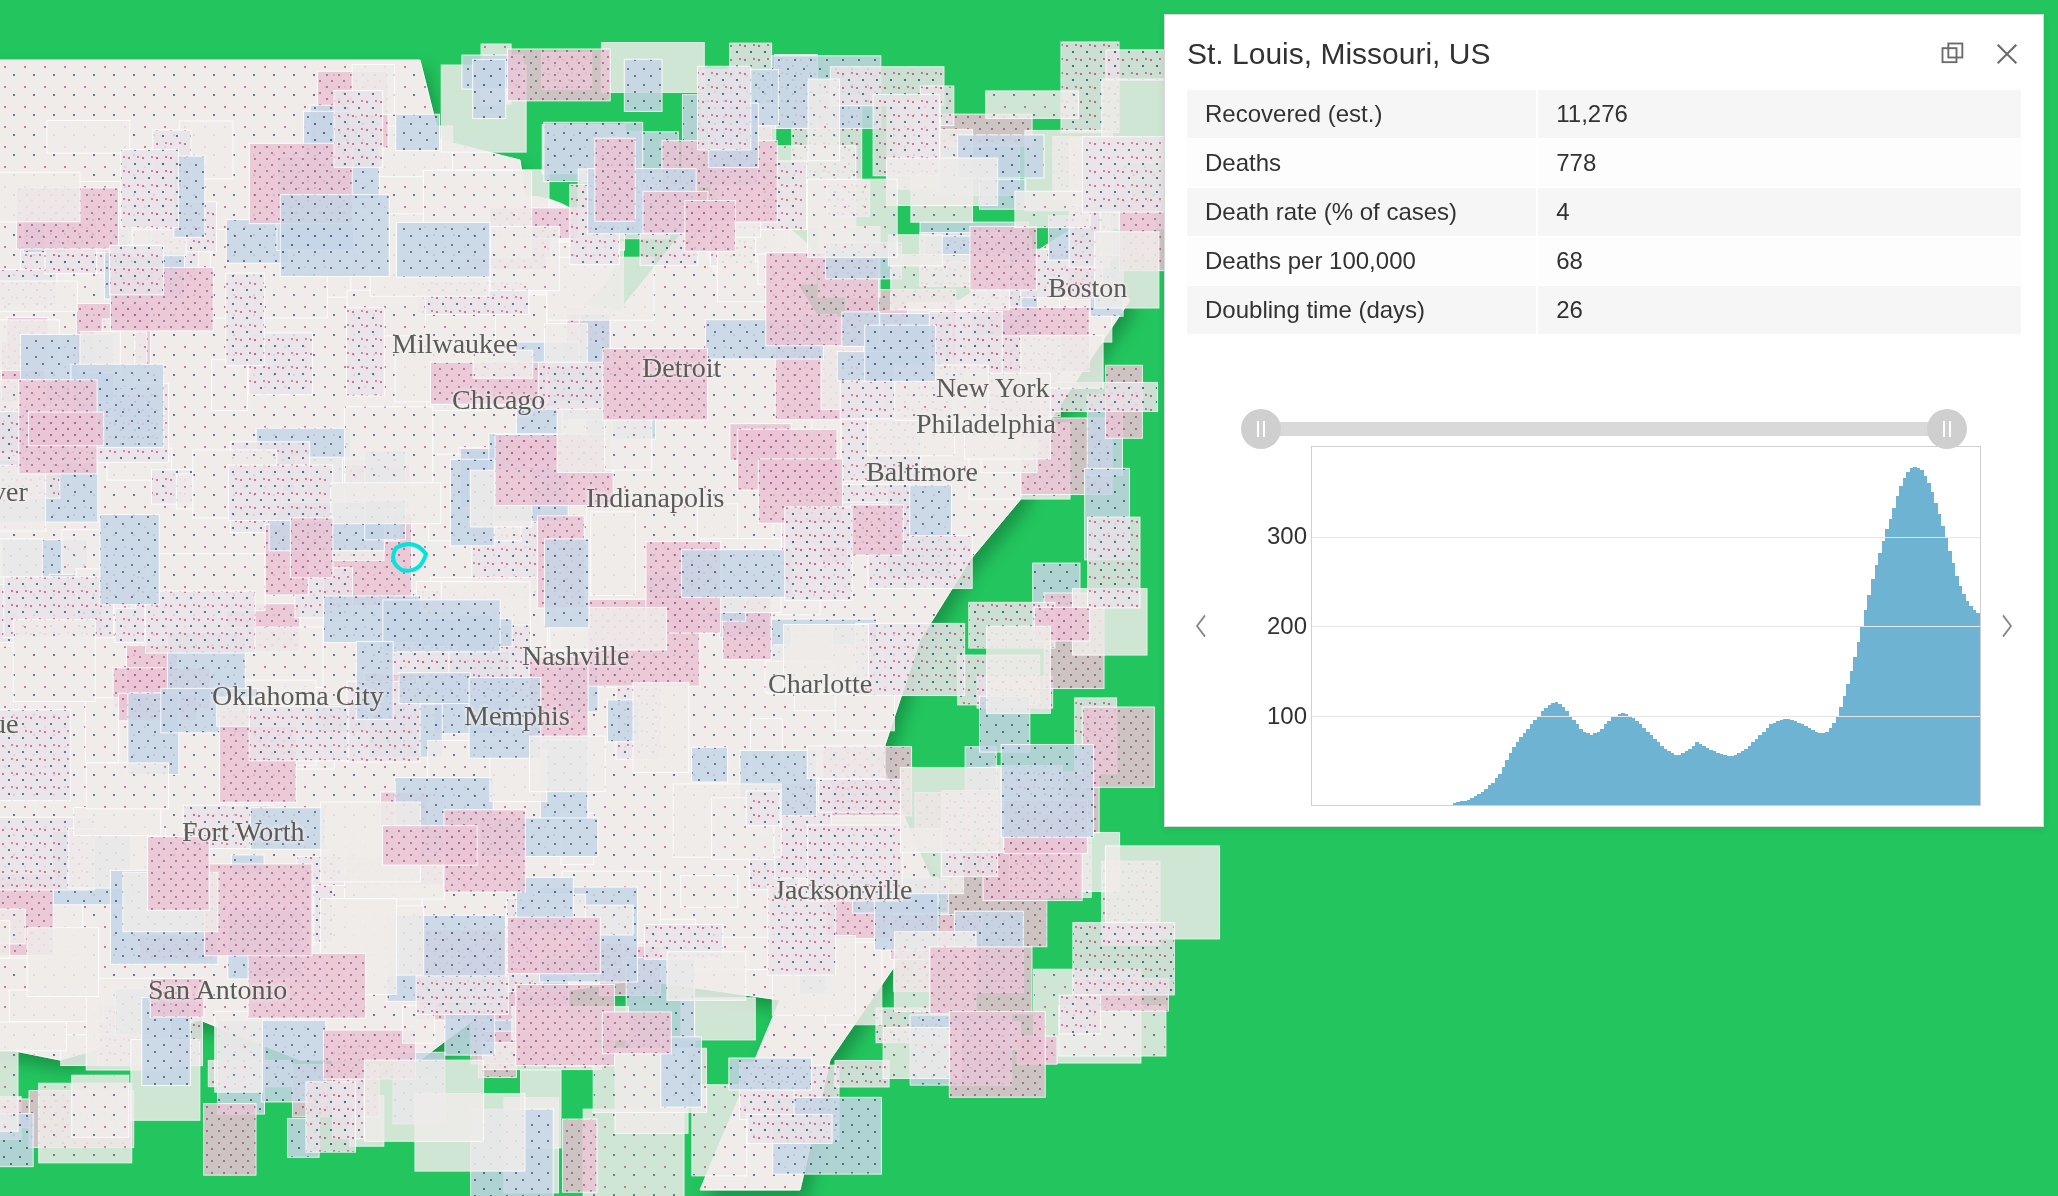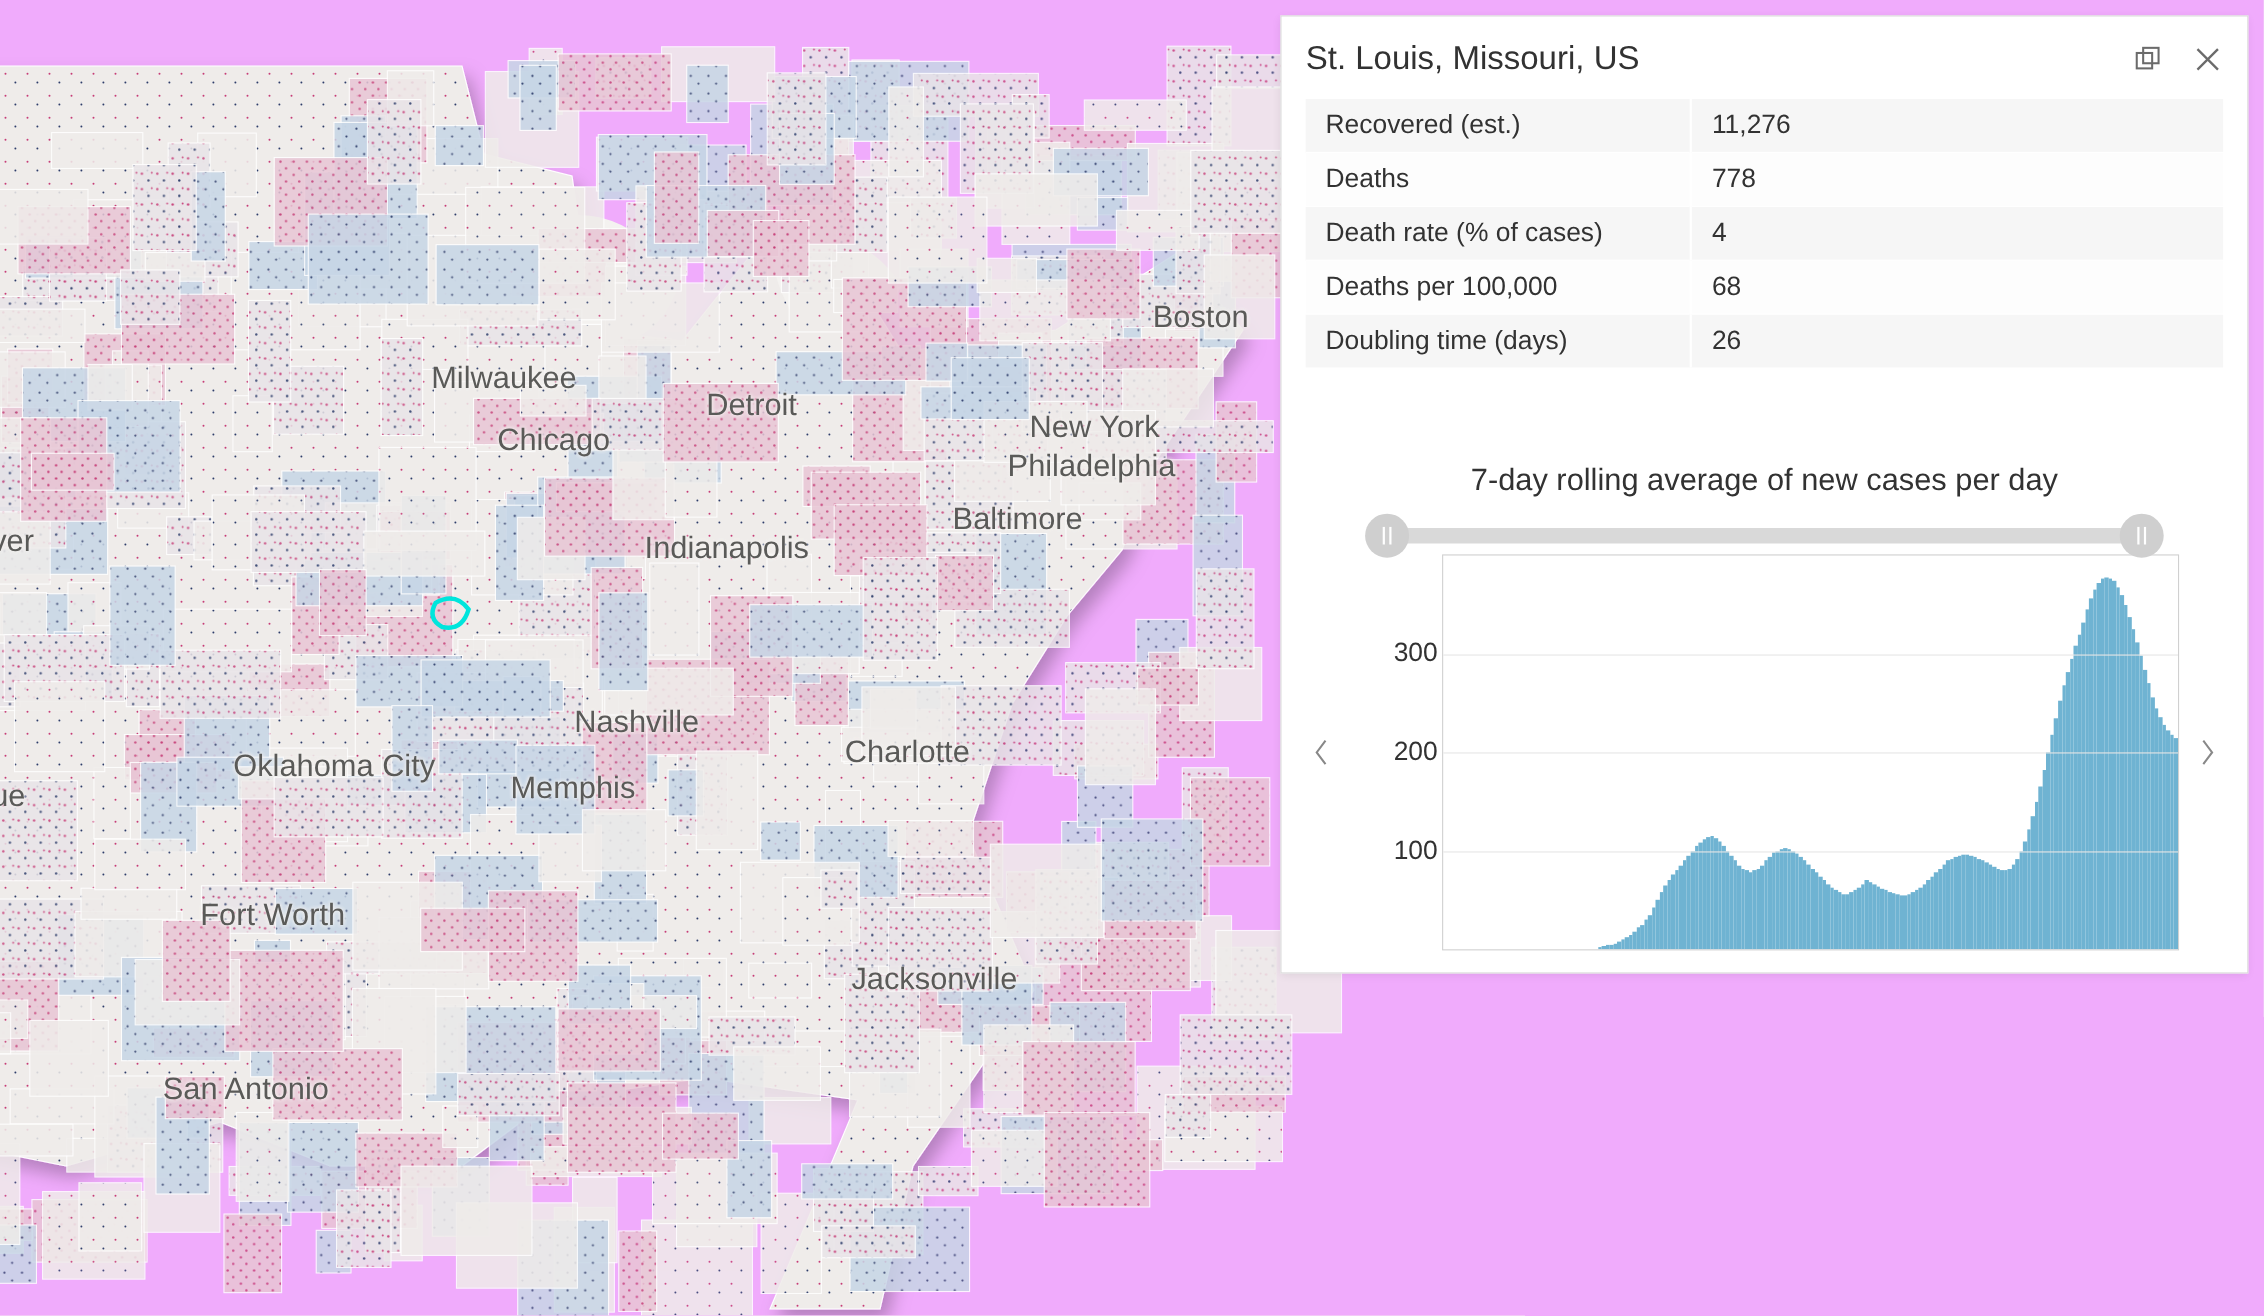--- a/index.html
+++ b/index.html
@@ -9,21 +9,22 @@
   height: 1196px;
   overflow: hidden;
   position: relative;
   background: #f4f2f0;
 }
 
 
 .map {
   position: absolute;
   inset: 0;
-  background: #f0abfc;
+  background: #22c55e;
+  font-family: Liberation Serif, serif;
 }
 
 .map svg { width: 100%; height: 100%; }
 
 .city-label {
   position: absolute;
   color: #5a5a58;
   font-size: 28px;
   pointer-events: none;
   text-shadow: 0 0 4px #f4f2f0, 0 0 4px #f4f2f0;
@@ -798,21 +799,20 @@
           <td>68</td>
         </tr>
         <tr>
           <td>Doubling time (days)</td>
           <td>26</td>
         </tr>
       </tbody>
   </table>
 
   <div class="chart-area">
-    <div class="chart-title">7-day rolling average of new cases per day</div>
     <div class="slider">
       <div class="slider-track"></div>
       <div class="slider-handle left"></div>
       <div class="slider-handle right"></div>
     </div>
     <div class="chart-row">
       <div class="chart-nav">
         <svg viewBox="0 0 12 20" stroke-width="1.4">
             <polyline points="9,2 3,10 9,18"></polyline>
           </svg>

